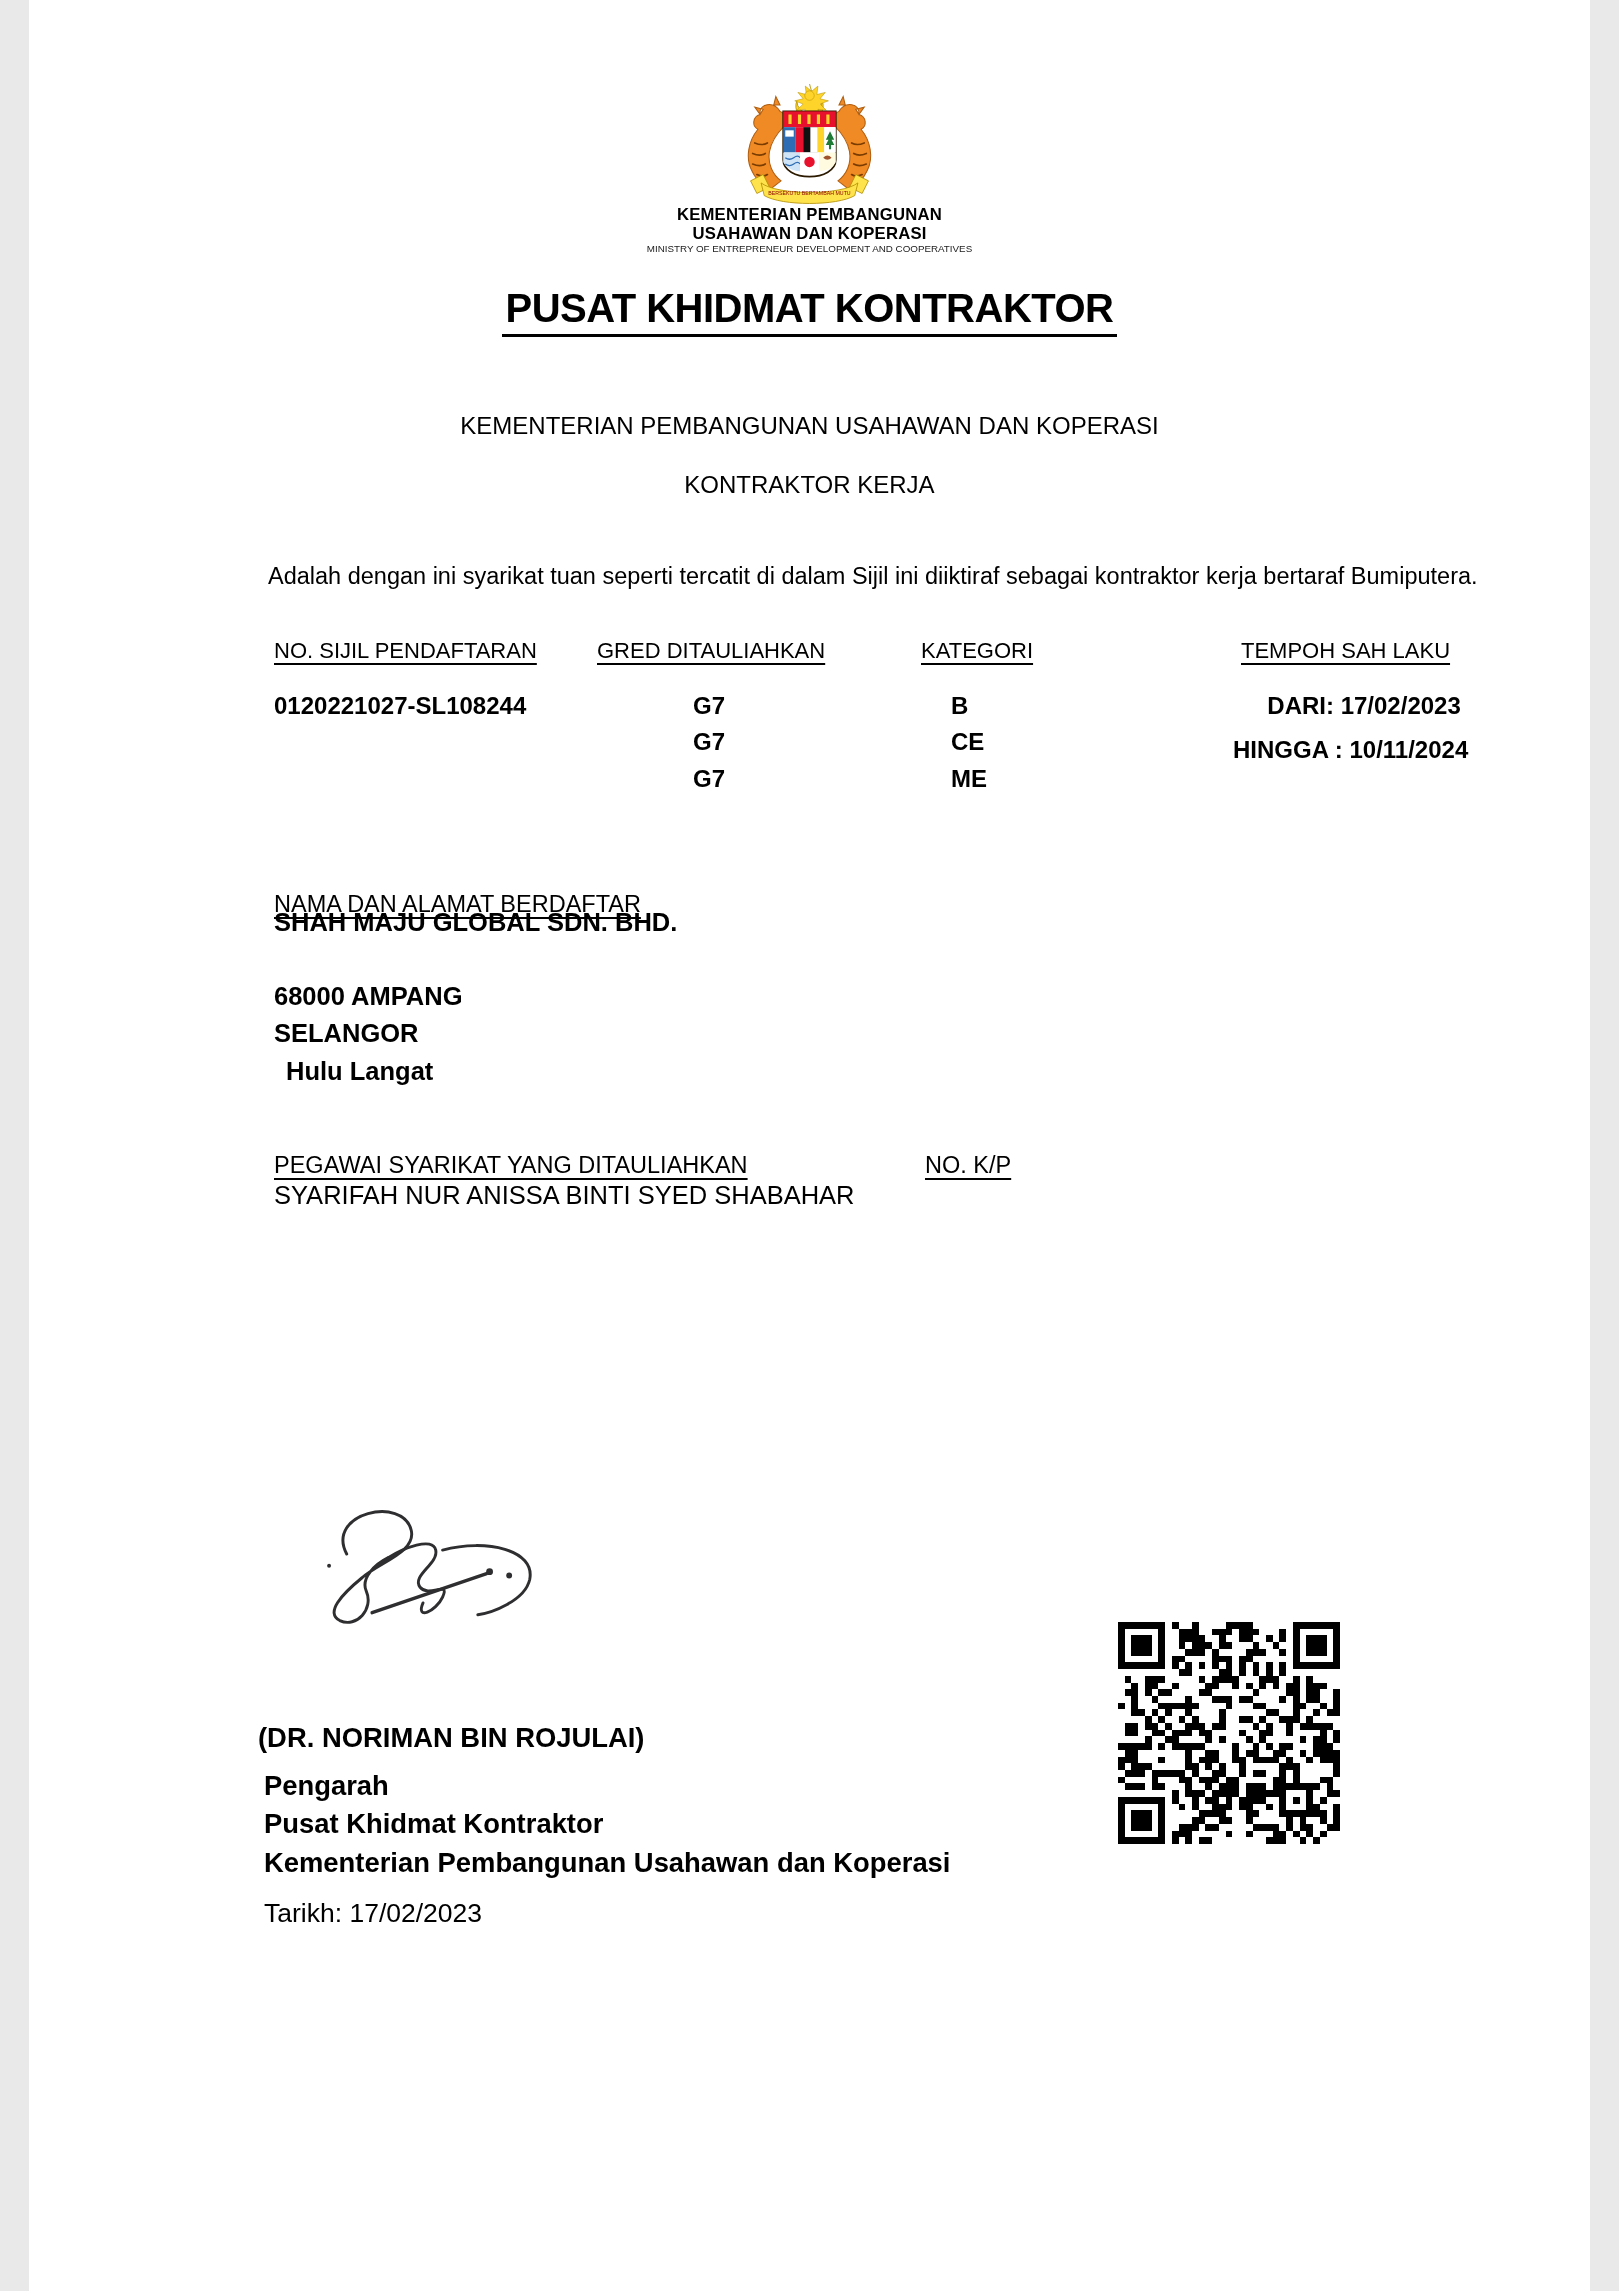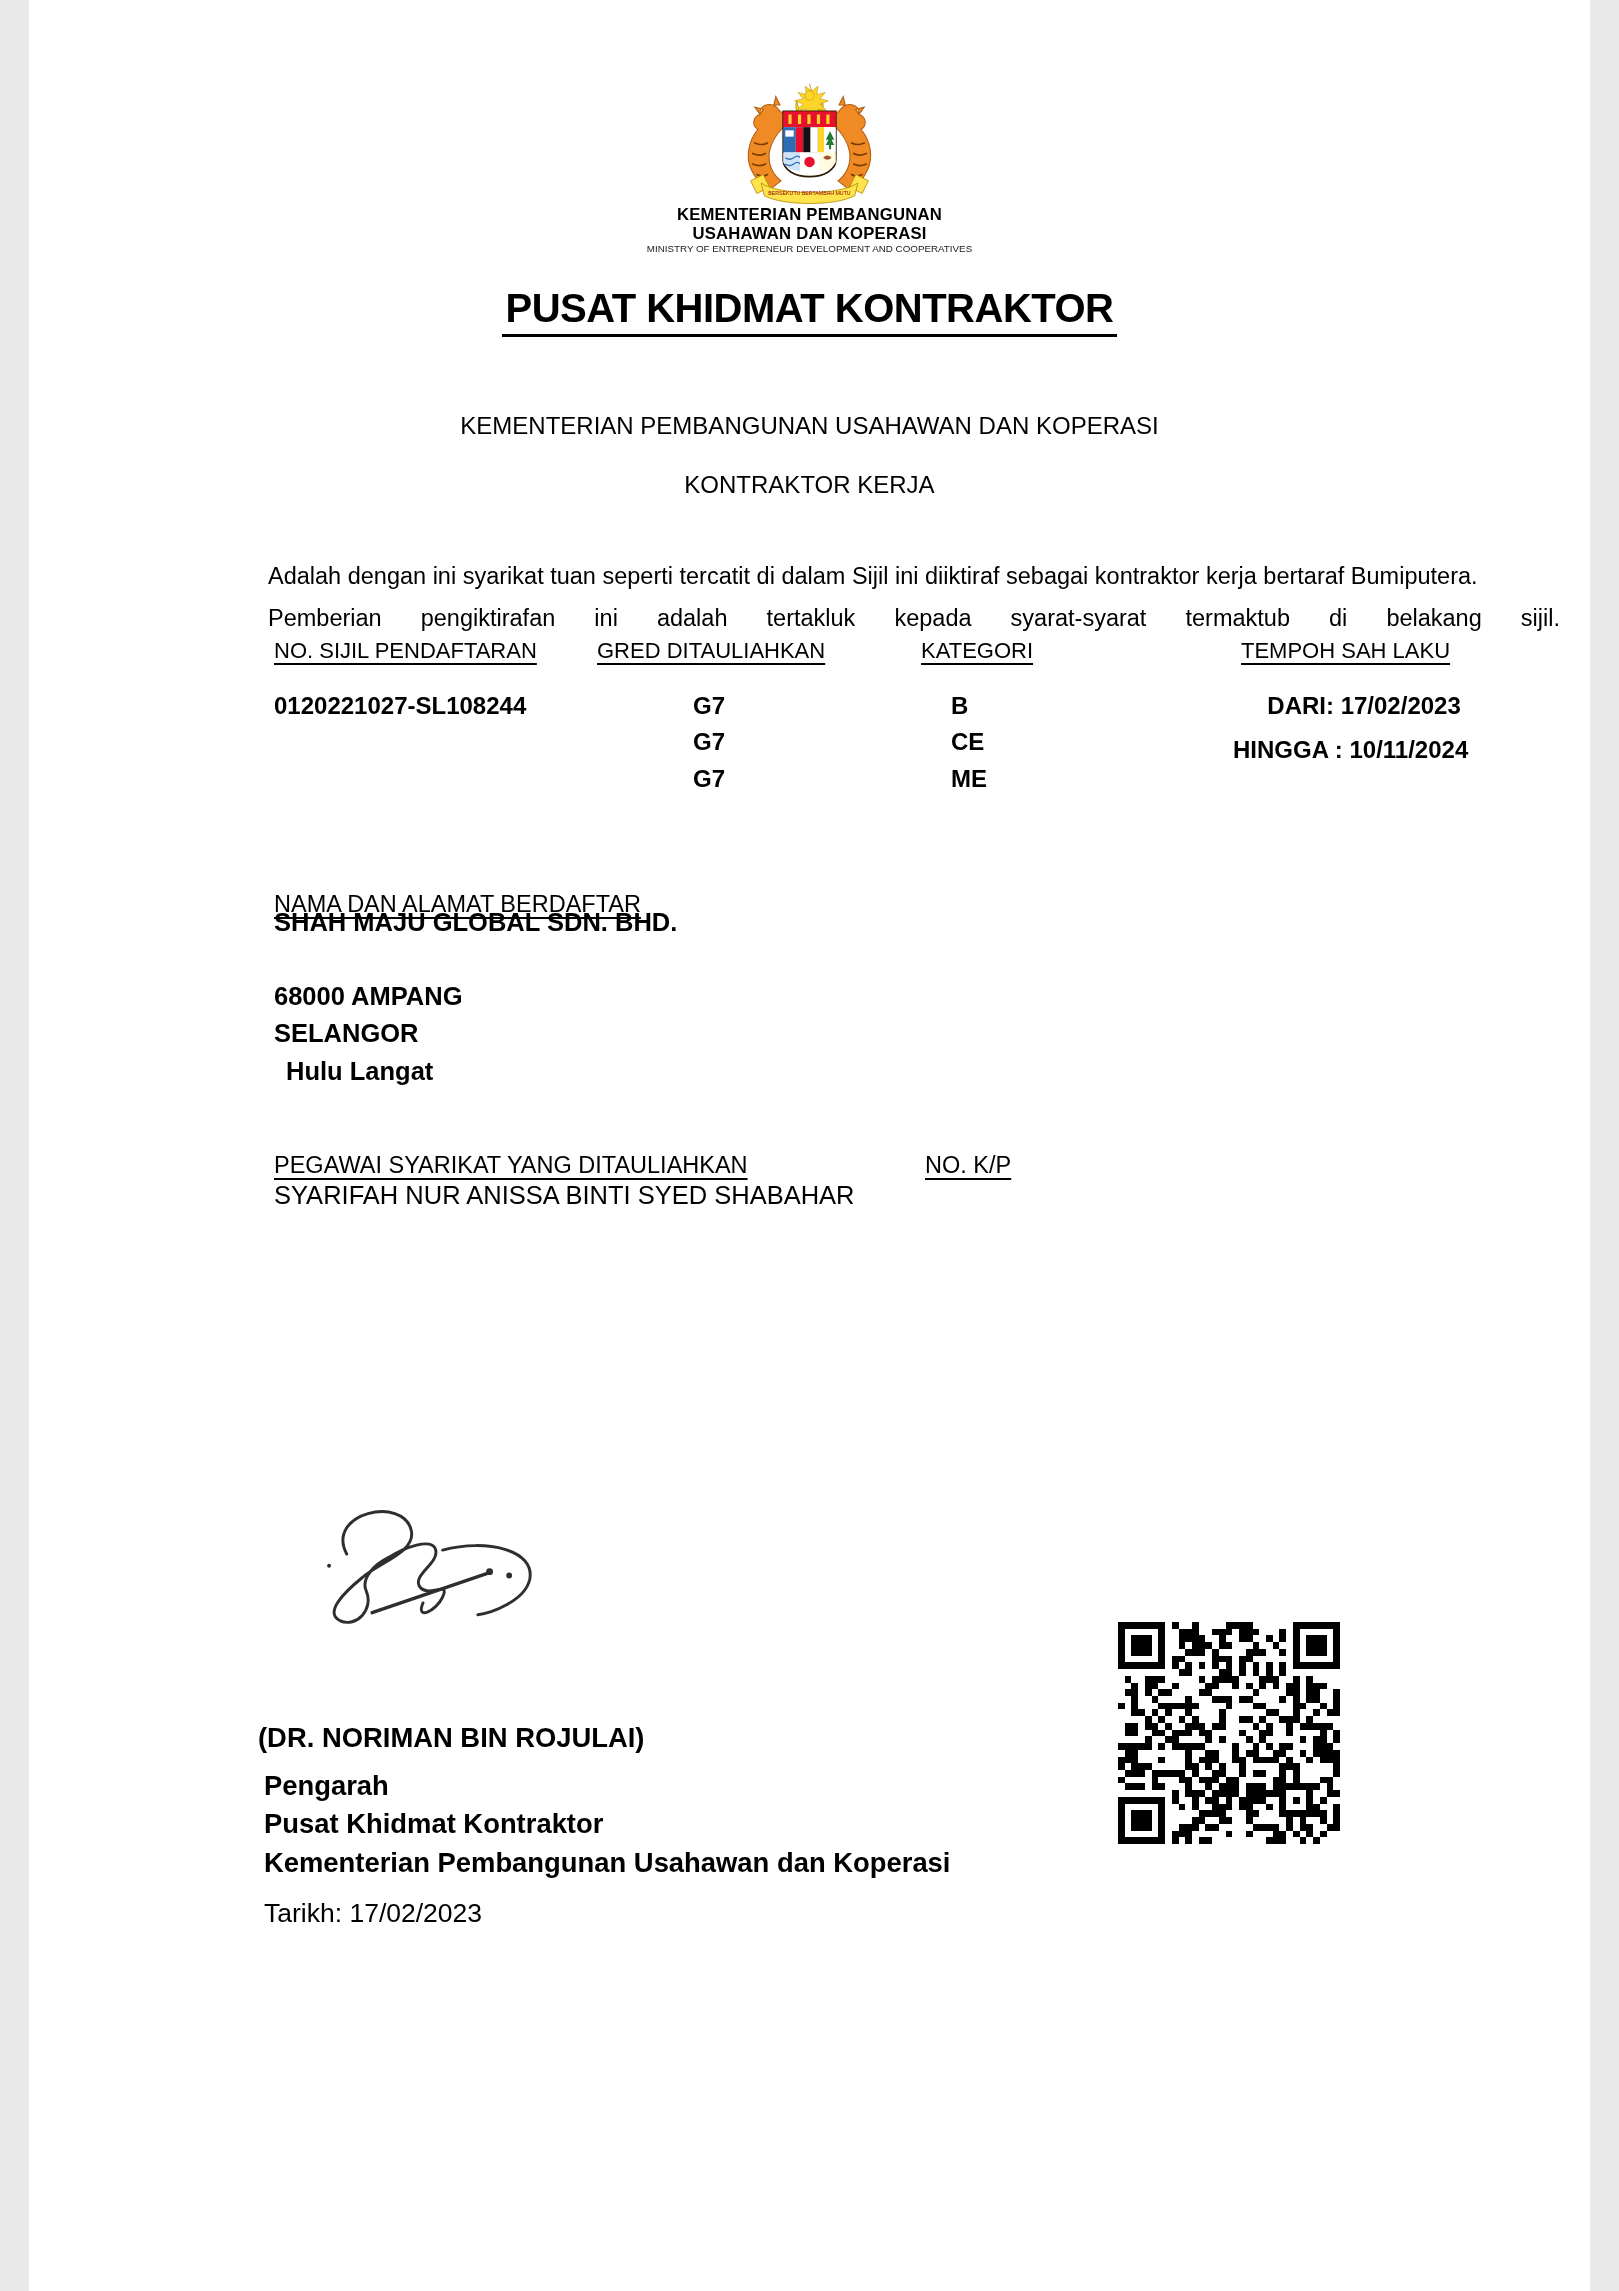--- a/index.html
+++ b/index.html
@@ -116,21 +116,20 @@
     <span class="doc-title">PUSAT KHIDMAT KONTRAKTOR</span>
   </div>
 
   <div class="abs subtitle">
     <div>KEMENTERIAN PEMBANGUNAN USAHAWAN DAN KOPERASI</div>
     <div>KONTRAKTOR KERJA</div>
   </div>
 
   <div class="abs intro">
     <div class="intro-line1">Adalah dengan ini syarikat tuan seperti tercatit di dalam Sijil ini diiktiraf sebagai kontraktor kerja bertaraf Bumiputera.</div>
-    <div class="intro-line2">Pemberian pengiktirafan ini adalah tertakluk kepada syarat-syarat termaktub di belakang sijil.</div>
   </div>
 
   <div class="abs col-header" style="left:245px;top:638px;">NO. SIJIL PENDAFTARAN</div>
   <div class="abs col-header" style="left:568px;top:638px;">GRED DITAULIAHKAN</div>
   <div class="abs col-header" style="left:892px;top:638px;">KATEGORI</div>
   <div class="abs col-header" style="left:1212px;top:638px;">TEMPOH SAH LAKU</div>
 
   <div class="abs val" style="left:245px;top:692px;">0120221027-SL108244</div>
 
   <div class="abs val" style="left:664px;top:692px;">G7</div>

